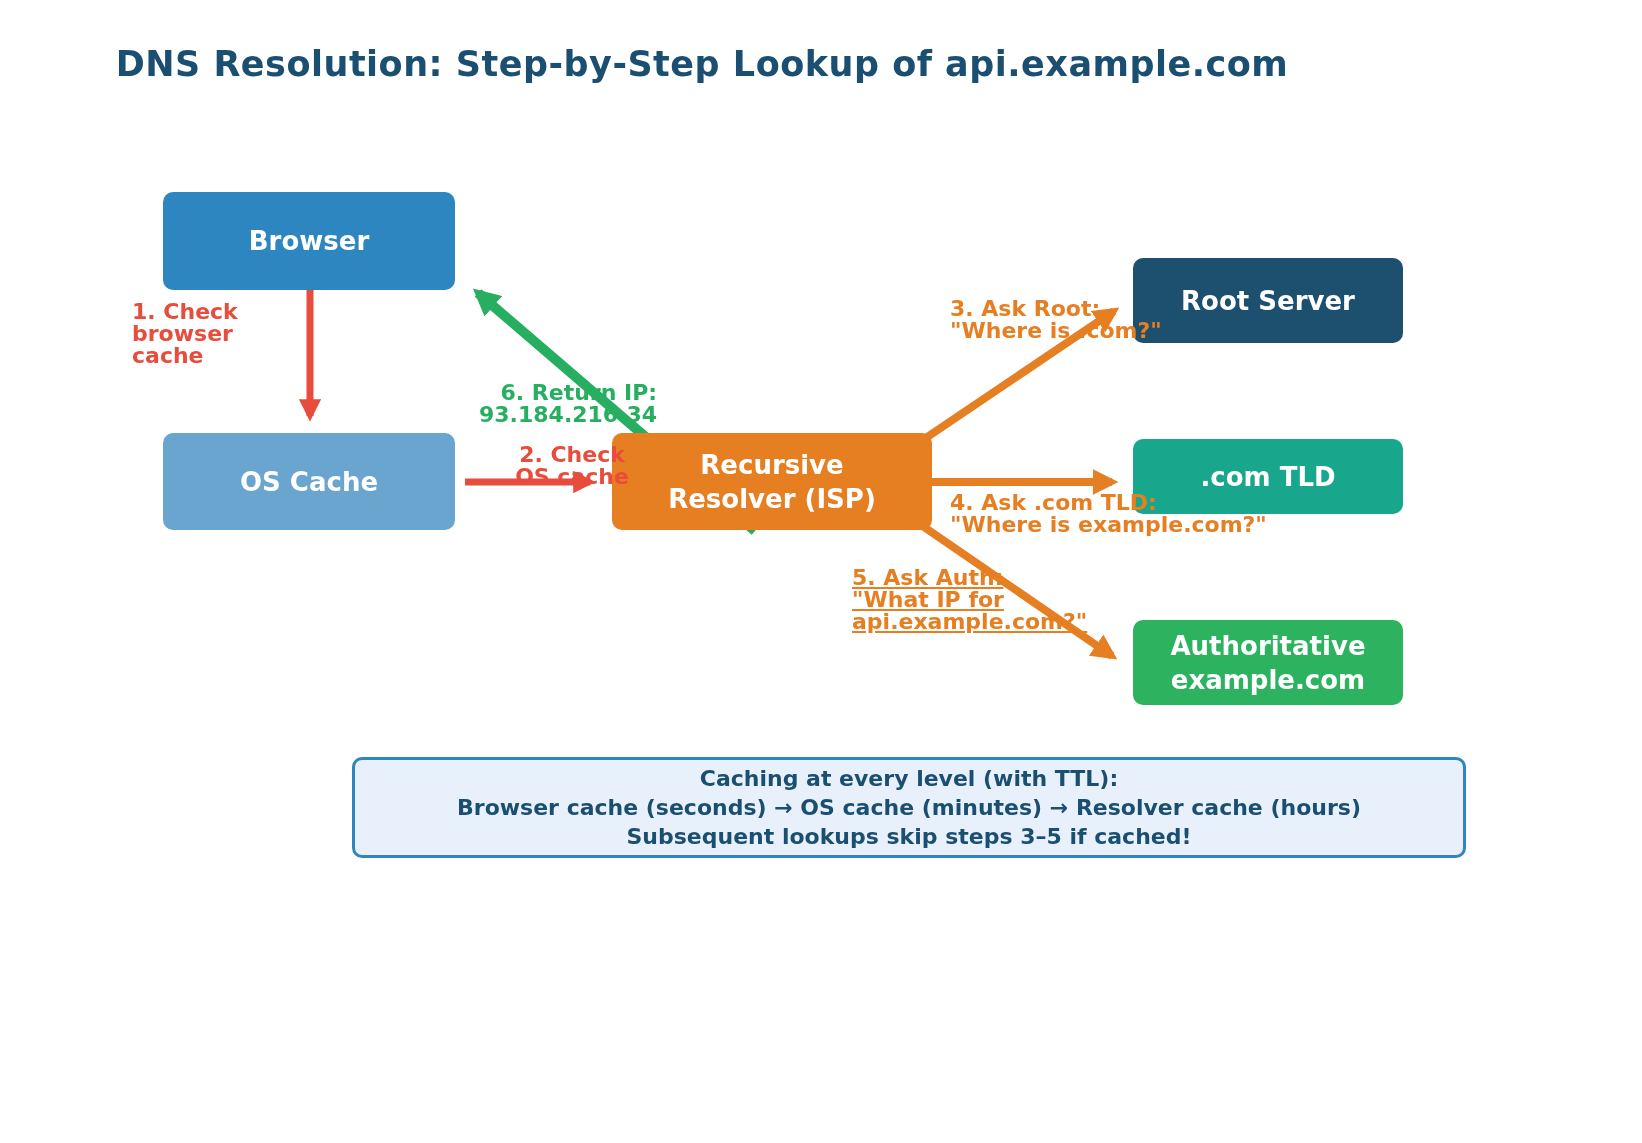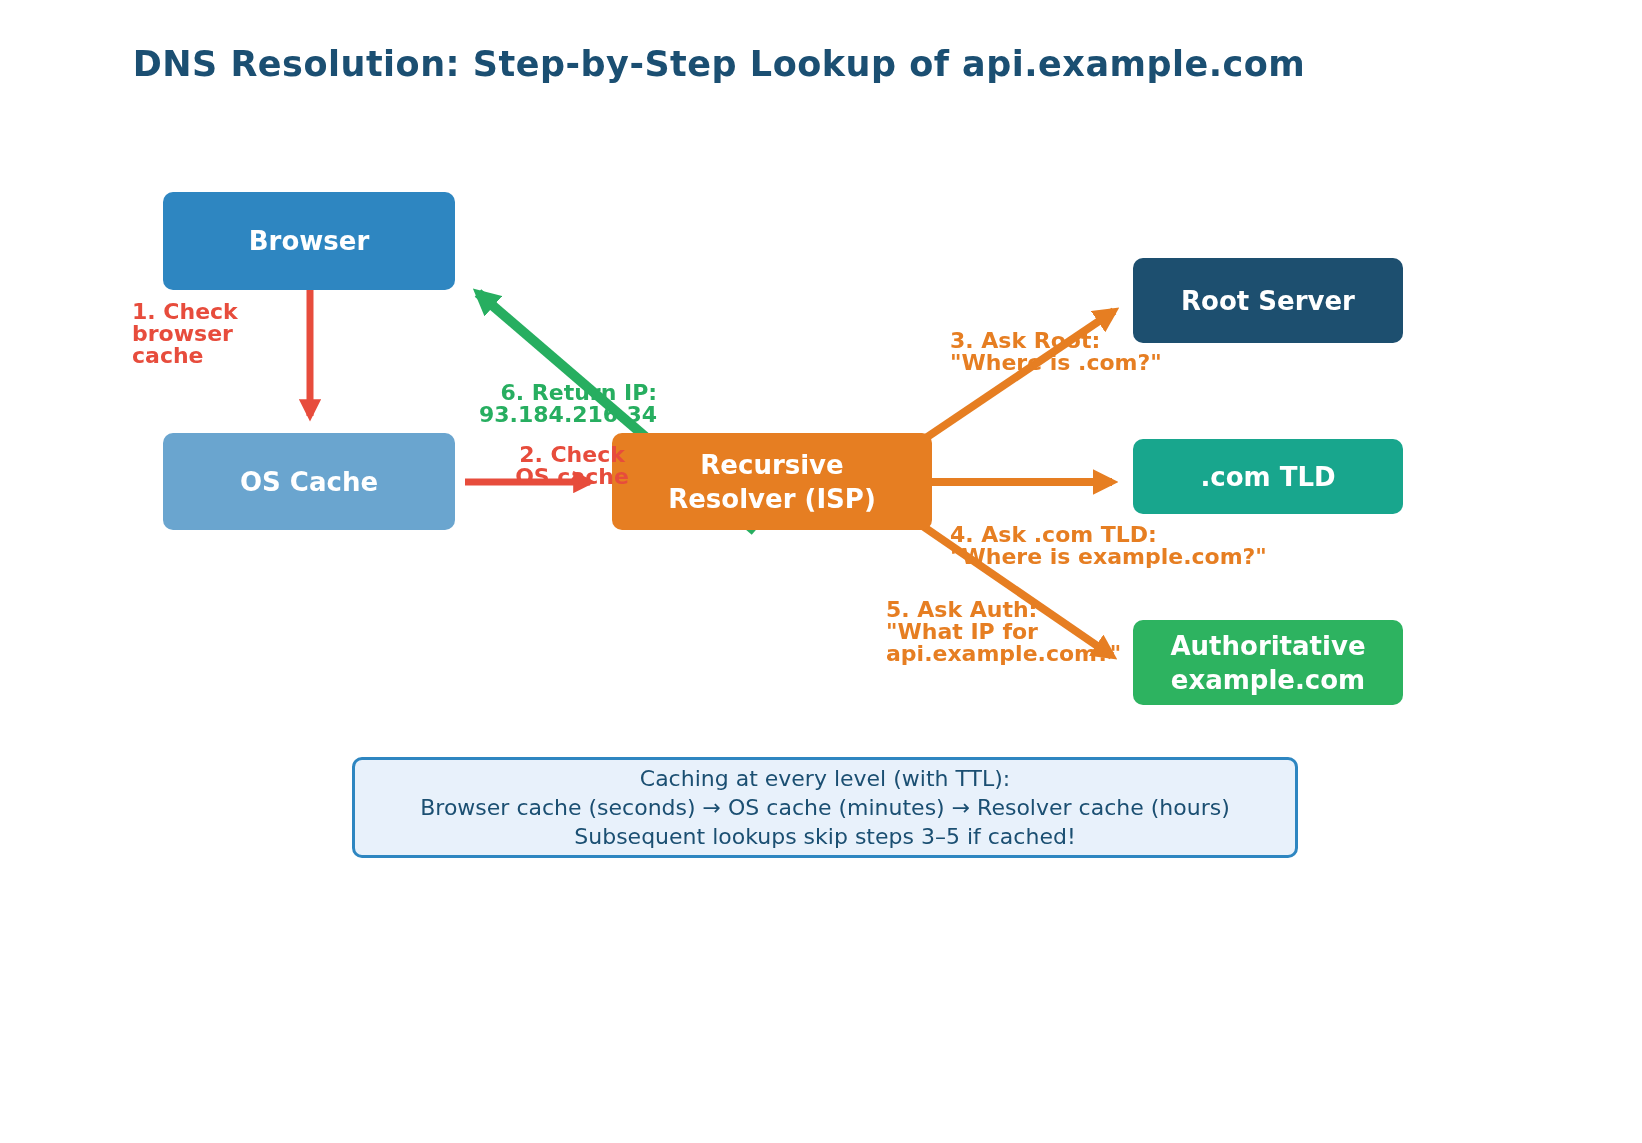--- a/index.html
+++ b/index.html
@@ -1,43 +1,43 @@
 <!DOCTYPE html>
 <html><head>
 <meta charset="utf-8">
 <style>
   html,body{margin:0;padding:0;background:#fff;}
   body{font-family:"DejaVu Sans","Liberation Sans",sans-serif;}
   .canvas{position:relative;width:1642px;height:1143px;background:#ffffff;overflow:hidden;}
-  .title{position:absolute;left:17px;top:44px;width:1404px;text-align:center;
+  .title{position:absolute;left:0;top:44px;width:1404px;text-align:center;
          font-size:35px;font-weight:bold;color:#1b4f72;letter-spacing:0.5px;}
   .node{position:absolute;border-radius:10px;color:#ffffff;font-weight:bold;
         display:flex;flex-direction:column;align-items:center;justify-content:center;
         text-align:center;font-size:26px;line-height:34px;}
   .node-browser {left:163px;top:192px;width:292px;height:98px;background:#2e86c1;}
   .node-oscache {left:163px;top:433px;width:292px;height:97px;background:#6aa5cf;}
   .node-resolver{left:612px;top:433px;width:320px;height:97px;background:#e67e22;}
   .node-root    {left:1133px;top:258px;width:270px;height:85px;background:#1d4f6f;align-items:center;}
   .node-tld     {left:1133px;top:439px;width:270px;height:75px;background:#18a68d;}
   .node-auth    {left:1133px;top:620px;width:270px;height:85px;background:#2db360;}
   .arrows{position:absolute;left:0;top:0;width:1642px;height:1143px;pointer-events:none;}
   .step{position:absolute;font-size:22px;font-weight:bold;line-height:22px;white-space:pre;z-index:5;}
   .step-red{color:#e74c3c;}
-  .step-orange{color:#e67e22;margin-top:32px;}
+  .step-orange{color:#e67e22;}
   .step-green{color:#27ae60;}
   .step-1{left:132px;top:301px;}
   .step-2{left:502px;top:396px;width:140px;text-align:center;margin-top:48px;}
   .step-6{left:479px;top:382px;text-align:right;}
   .step-3{left:950px;top:298px;}
   .step-4{left:950px;top:492px;}
-  .step-5{left:886px;top:567px;}
-  .note{position:absolute;left:352px;top:757px;width:946px;height:101px;box-sizing:border-box;
+  .step-5{left:852px;top:567px;text-decoration:underline;}
+  .note{position:absolute;left:352px;top:757px;width:1114px;height:101px;box-sizing:border-box;
         background:#e8f1fb;border:3px solid #2e86c1;border-radius:10px;
         display:flex;flex-direction:column;align-items:center;justify-content:center;
-        color:#1b4f72;font-size:22px;font-weight:normal;line-height:29px;text-align:center;}
+        color:#1b4f72;font-size:22px;font-weight:bold;line-height:29px;text-align:center;}
 </style>
 </head>
 <body>
 
 <div class="canvas">
 
   <div class="title">DNS Resolution: Step-by-Step Lookup of api.example.com</div>
 
   <svg class="arrows" width="1642" height="1143" viewBox="0 0 1642 1143" xmlns="http://www.w3.org/2000/svg">
     <defs>

